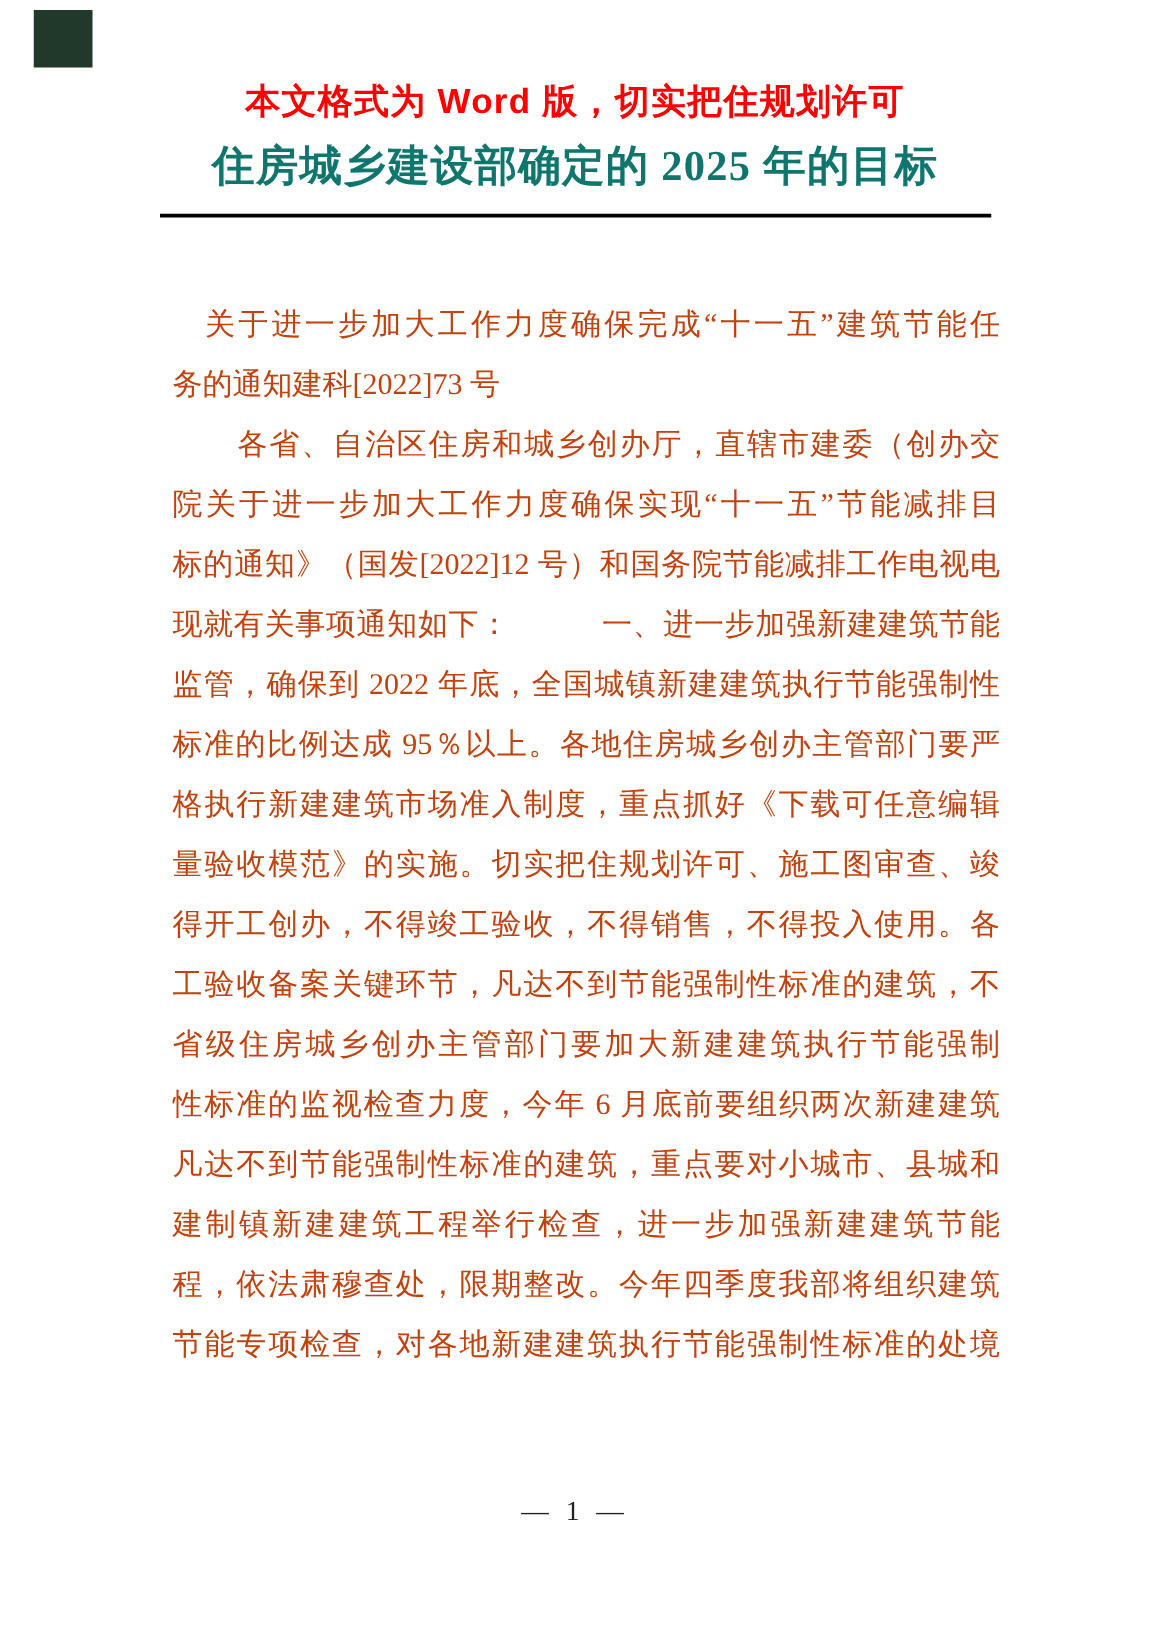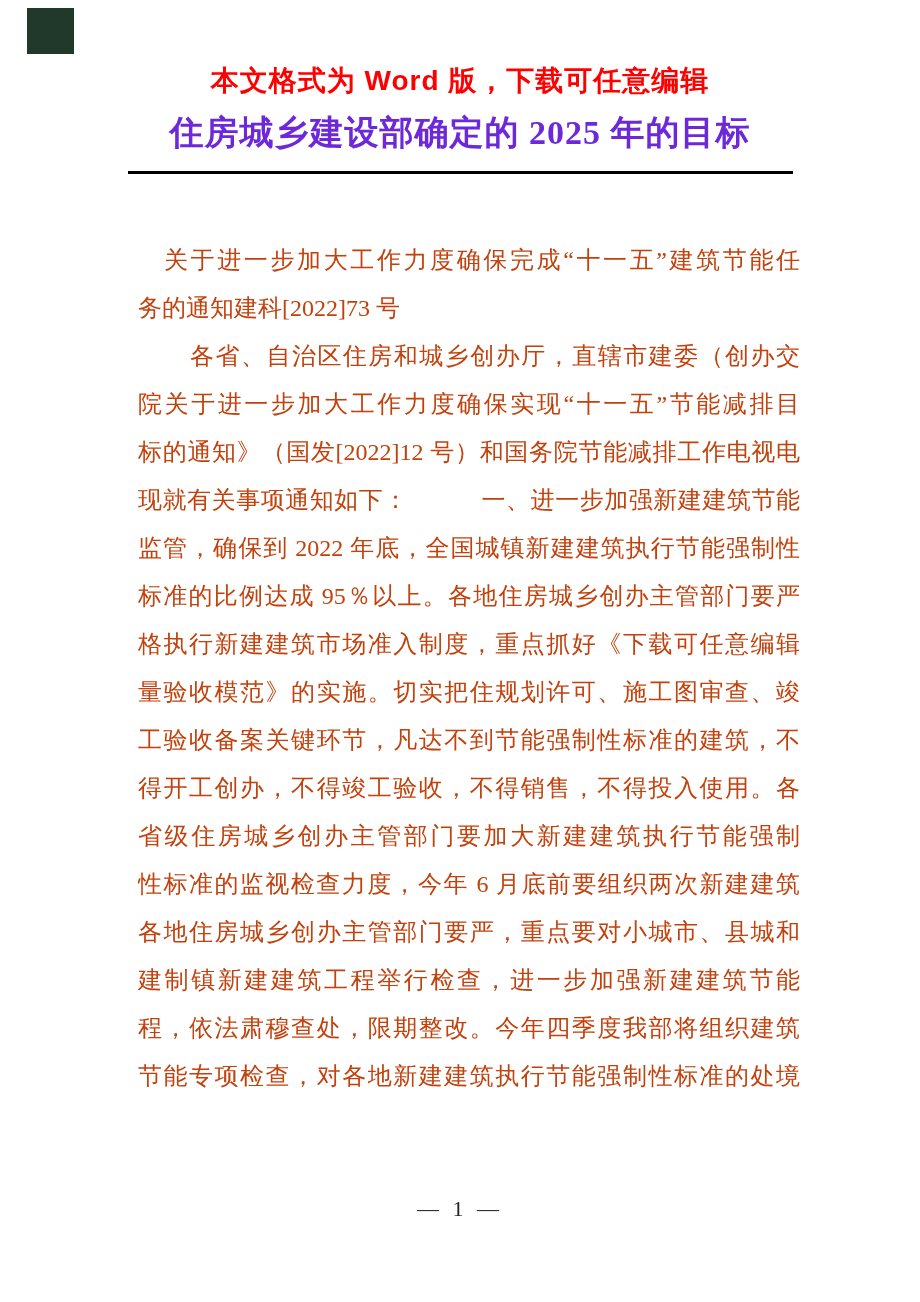--- a/index.html
+++ b/index.html
@@ -38,21 +38,21 @@
   .title {
     position: absolute;
     top: 110px;
     left: 0;
     width: 100%;
     margin: 0;
     text-align: center;
     font-family: "Liberation Serif", "DejaVu Serif", serif;
     font-weight: bold;
     font-size: 34px;
-    color: #6d28d9;
+    color: #0f766e;
     letter-spacing: 1px;
   }
   .rule {
     position: absolute;
     top: 171px;
     left: 128px;
     width: 665px;
     height: 3px;
     background: #000000;
   }
@@ -90,42 +90,42 @@
     letter-spacing: 4px;
   }
 </style>
 </head>
 <body>
 
 <div class="page">
 
   <div class="corner-logo"></div>
 
-  <div class="notice">本文格式为 Word 版，下载可任意编辑</div>
+  <div class="notice">本文格式为 Word 版，切实把住规划许可</div>
 
   <h1 class="title">住房城乡建设部确定的 2025 年的目标</h1>
 
   <div class="rule"></div>
 
   <div class="doc-body">
     <div class="line ind-sm">关于进一步加大工作力度确保完成“十一五”建筑节能任</div>
     <div class="line short">务的通知建科[2022]73 号</div>
     <div class="line ind-lg">各省、自治区住房和城乡创办厅，直辖市建委（创办交</div>
     <div class="line">院关于进一步加大工作力度确保实现“十一五”节能减排目</div>
     <div class="line">标的通知》（国发[2022]12 号）和国务院节能减排工作电视电</div>
     <div class="line">现就有关事项通知如下：　　　一、进一步加强新建建筑节能</div>
     <div class="line">监管，确保到 2022 年底，全国城镇新建建筑执行节能强制性</div>
     <div class="line">标准的比例达成 95％以上。各地住房城乡创办主管部门要严</div>
     <div class="line">格执行新建建筑市场准入制度，重点抓好《下载可任意编辑</div>
     <div class="line">量验收模范》的实施。切实把住规划许可、施工图审查、竣</div>
+    <div class="line">得开工创办，不得竣工验收，不得销售，不得投入使用。各</div>
     <div class="line">工验收备案关键环节，凡达不到节能强制性标准的建筑，不</div>
-    <div class="line">得开工创办，不得竣工验收，不得销售，不得投入使用。各</div>
     <div class="line">省级住房城乡创办主管部门要加大新建建筑执行节能强制</div>
     <div class="line">性标准的监视检查力度，今年 6 月底前要组织两次新建建筑</div>
-    <div class="line">各地住房城乡创办主管部门要严，重点要对小城市、县城和</div>
+    <div class="line">凡达不到节能强制性标准的建筑，重点要对小城市、县城和</div>
     <div class="line">建制镇新建建筑工程举行检查，进一步加强新建建筑节能</div>
     <div class="line">程，依法肃穆查处，限期整改。今年四季度我部将组织建筑</div>
     <div class="line">节能专项检查，对各地新建建筑执行节能强制性标准的处境</div>
   </div>
 
   <div class="page-footer">— 1 —</div>
 
 </div>
 
 </body></html>

